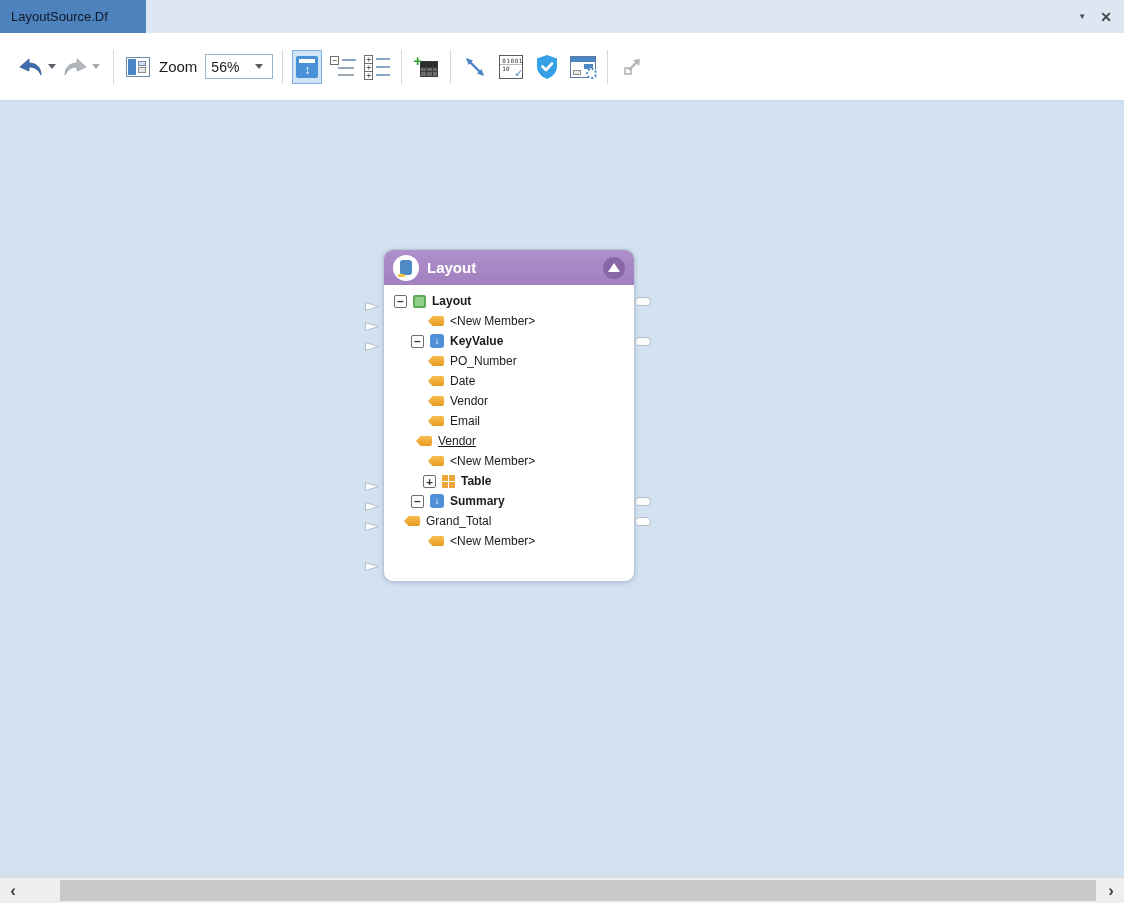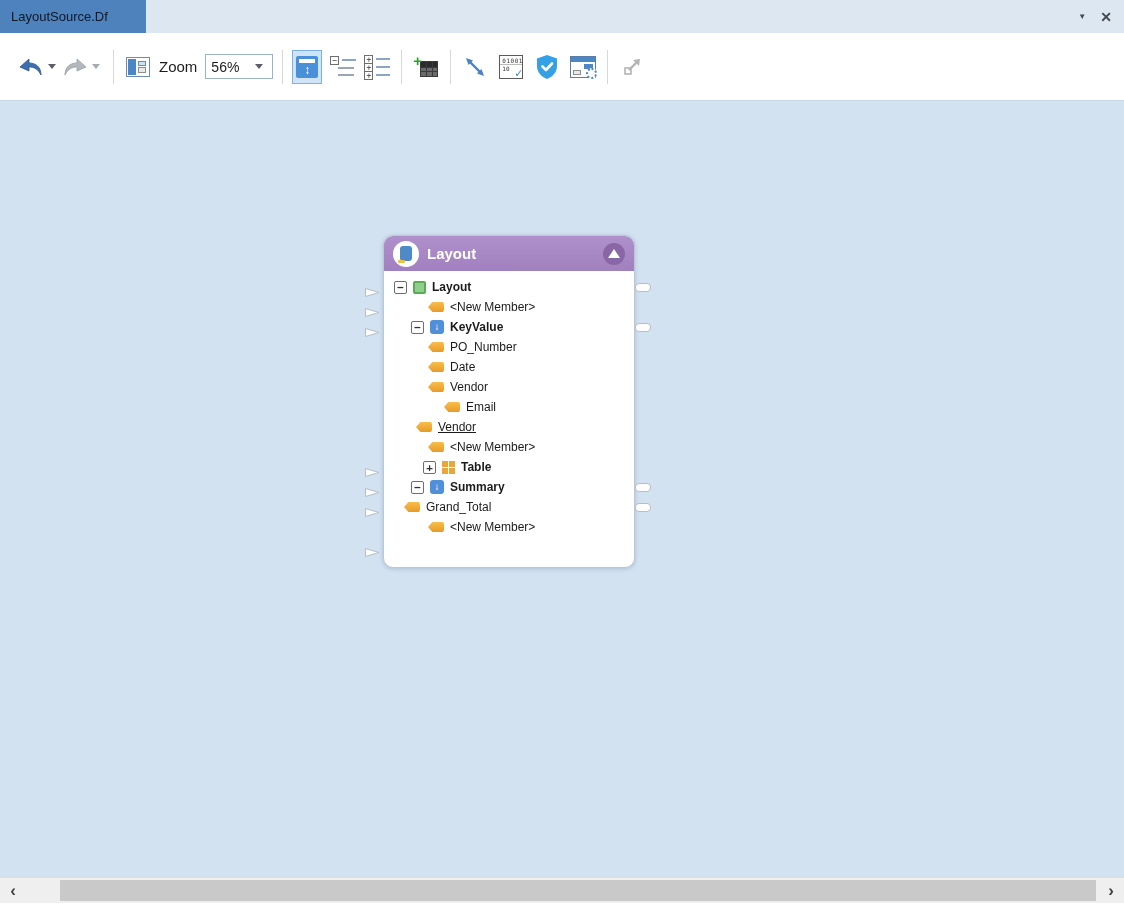--- a/index.html
+++ b/index.html
@@ -65,21 +65,21 @@
   .icon-wingear .tb { position:absolute; left:0; right:0; top:0; height:5px; background:#4d86c4; }
   .icon-wingear .e1 { position:absolute; right:2px; top:7px; width:9px; height:5px; background:#4d86c4; }
   .icon-wingear .e2 { position:absolute; left:2px; bottom:2px; width:8px; height:5px; border:1px solid #8d8d8d; background:#e8e8e8; }
   .icon-wingear .gear { position:absolute; right:-2px; bottom:-2px; width:11px; height:11px; border:2px dotted #4d86c4; border-radius:50%; background:#fff; }
 
   
   .canvas { position:relative; height:777px; background:#d3e2f1; border-top:1px solid #c9d7e5; }
 
   
   .node {
-    position:absolute; left:383px; top:134px; width:252px;
+    position:absolute; left:383px; top:148px; width:252px;
     background:#fff; border:1px solid #b9c7d6; border-radius:10px;
     box-shadow:0 1px 4px rgba(60,80,110,0.25);
   }
   .node-header {
     height:35px; background:linear-gradient(#af90cb, #a080be);
     border-radius:9px 9px 0 0;
     display:flex; align-items:center; padding:0 9px;
   }
   .hdr-circle { width:26px; height:26px; border-radius:50%; background:#fff; position:relative; flex:0 0 auto; }
   .hdr-circle .doc { position:absolute; left:7px; top:5px; width:12px; height:15px; background:#4d8ac6; border-radius:3px; }
@@ -284,21 +284,21 @@
           <span>PO_Number</span>
         </div>
         <div class="trow" style="padding-left: 44px;">
           <span class="ic ic-tag"></span>
           <span>Date</span>
         </div>
         <div class="trow" style="padding-left: 44px;">
           <span class="ic ic-tag"></span>
           <span>Vendor</span>
         </div>
-        <div class="trow" style="padding-left: 60px;">
+        <div class="trow" style="padding-left: 44px;">
           <span class="ic ic-tag"></span>
           <span>Email</span>
         </div>
         <div class="trow" style="padding-left: 32px; text-decoration: underline;">
           <span class="ic ic-tag"></span>
           <span>Vendor</span>
         </div>
         <div class="trow" style="padding-left: 44px;">
           <span class="ic ic-tag"></span>
           <span>&lt;New Member&gt;</span>

